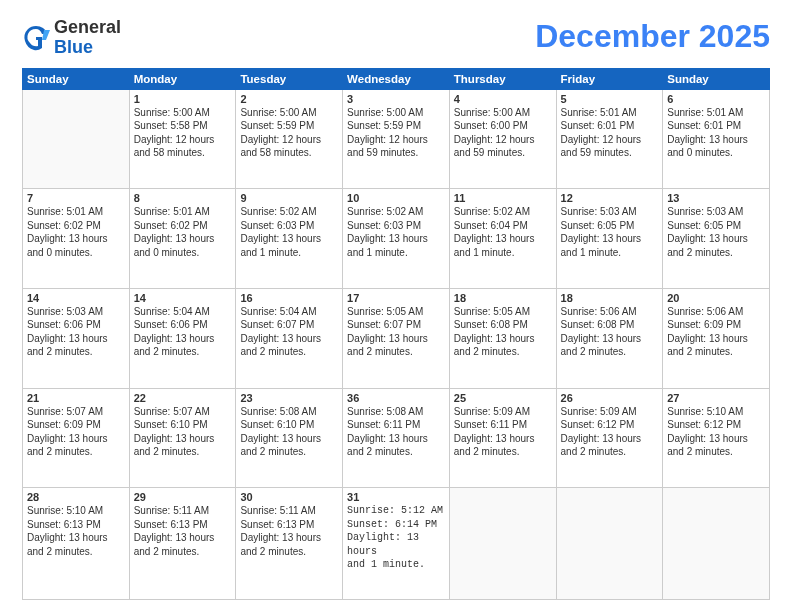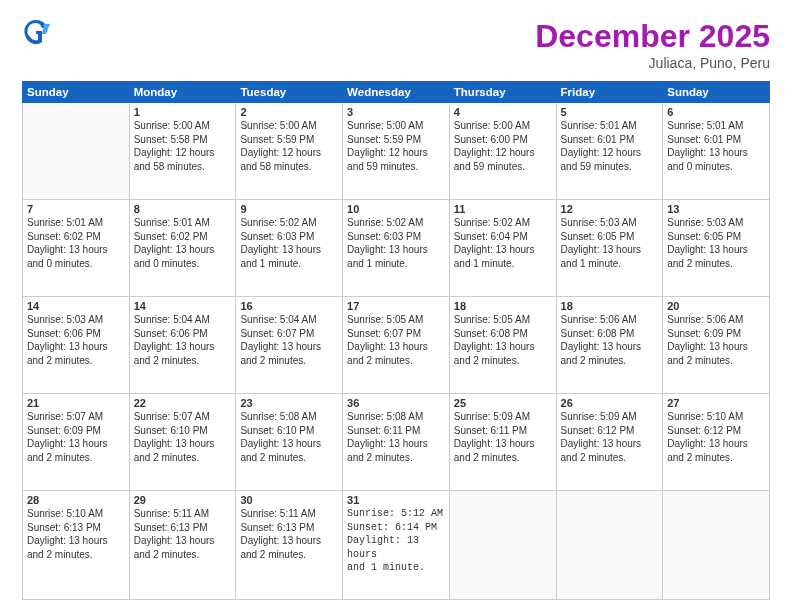--- a/index.html
+++ b/index.html
@@ -47,21 +47,21 @@
       height: 28px;
       margin-right: 4px;
       position: relative;
     }
     .title-block {
       text-align: right;
     }
     .month-title {
       font-size: 32px;
       font-weight: bold;
-      color: #a21caf;
+      color: #3b82f6;
     }
     .location {
       font-size: 14px;
       color: #555;
     }
     .calendar {
       width: 100%;
       border-collapse: collapse;
       flex: 1;
     }
@@ -101,24 +101,27 @@
 
 <div class="page">
   <div class="header">
     <div class="logo">
       <div class="logo-icon">
         <svg width="28" height="28" viewBox="0 0 28 28">
           <path d="M14 2 Q22 2 26 10 L20 10 Q18 5 14 5 Q8 5 6 10 Q4 15 8 19 Q11 23 16 22 L16 16 L14 16 L14 13 L20 13 L20 24 Q16 27 12 26 Q5 24 3 17 Q1 10 6 5 Q9 2 14 2Z" fill="#1565c0"></path>
           <path d="M22 6 L28 6 L24 16 L20 16Z" fill="#42a5f5"></path>
         </svg>
       </div>
+      <div class="logo-text">
+        <span class="logo-general">General</span>
+        <span class="logo-blue">Blue</span>
+      </div>
     </div>
     <div class="title-block">
       <div class="month-title">December 2025</div>
-      <div class="location">Juliaca, Puno, Peru</div>
     </div>
   </div>
 
   <table class="calendar">
     <thead>
       <tr>
       <th>Sunday</th>
           <th>Monday</th>
           <th>Tuesday</th>
           <th>Wednesday</th>

